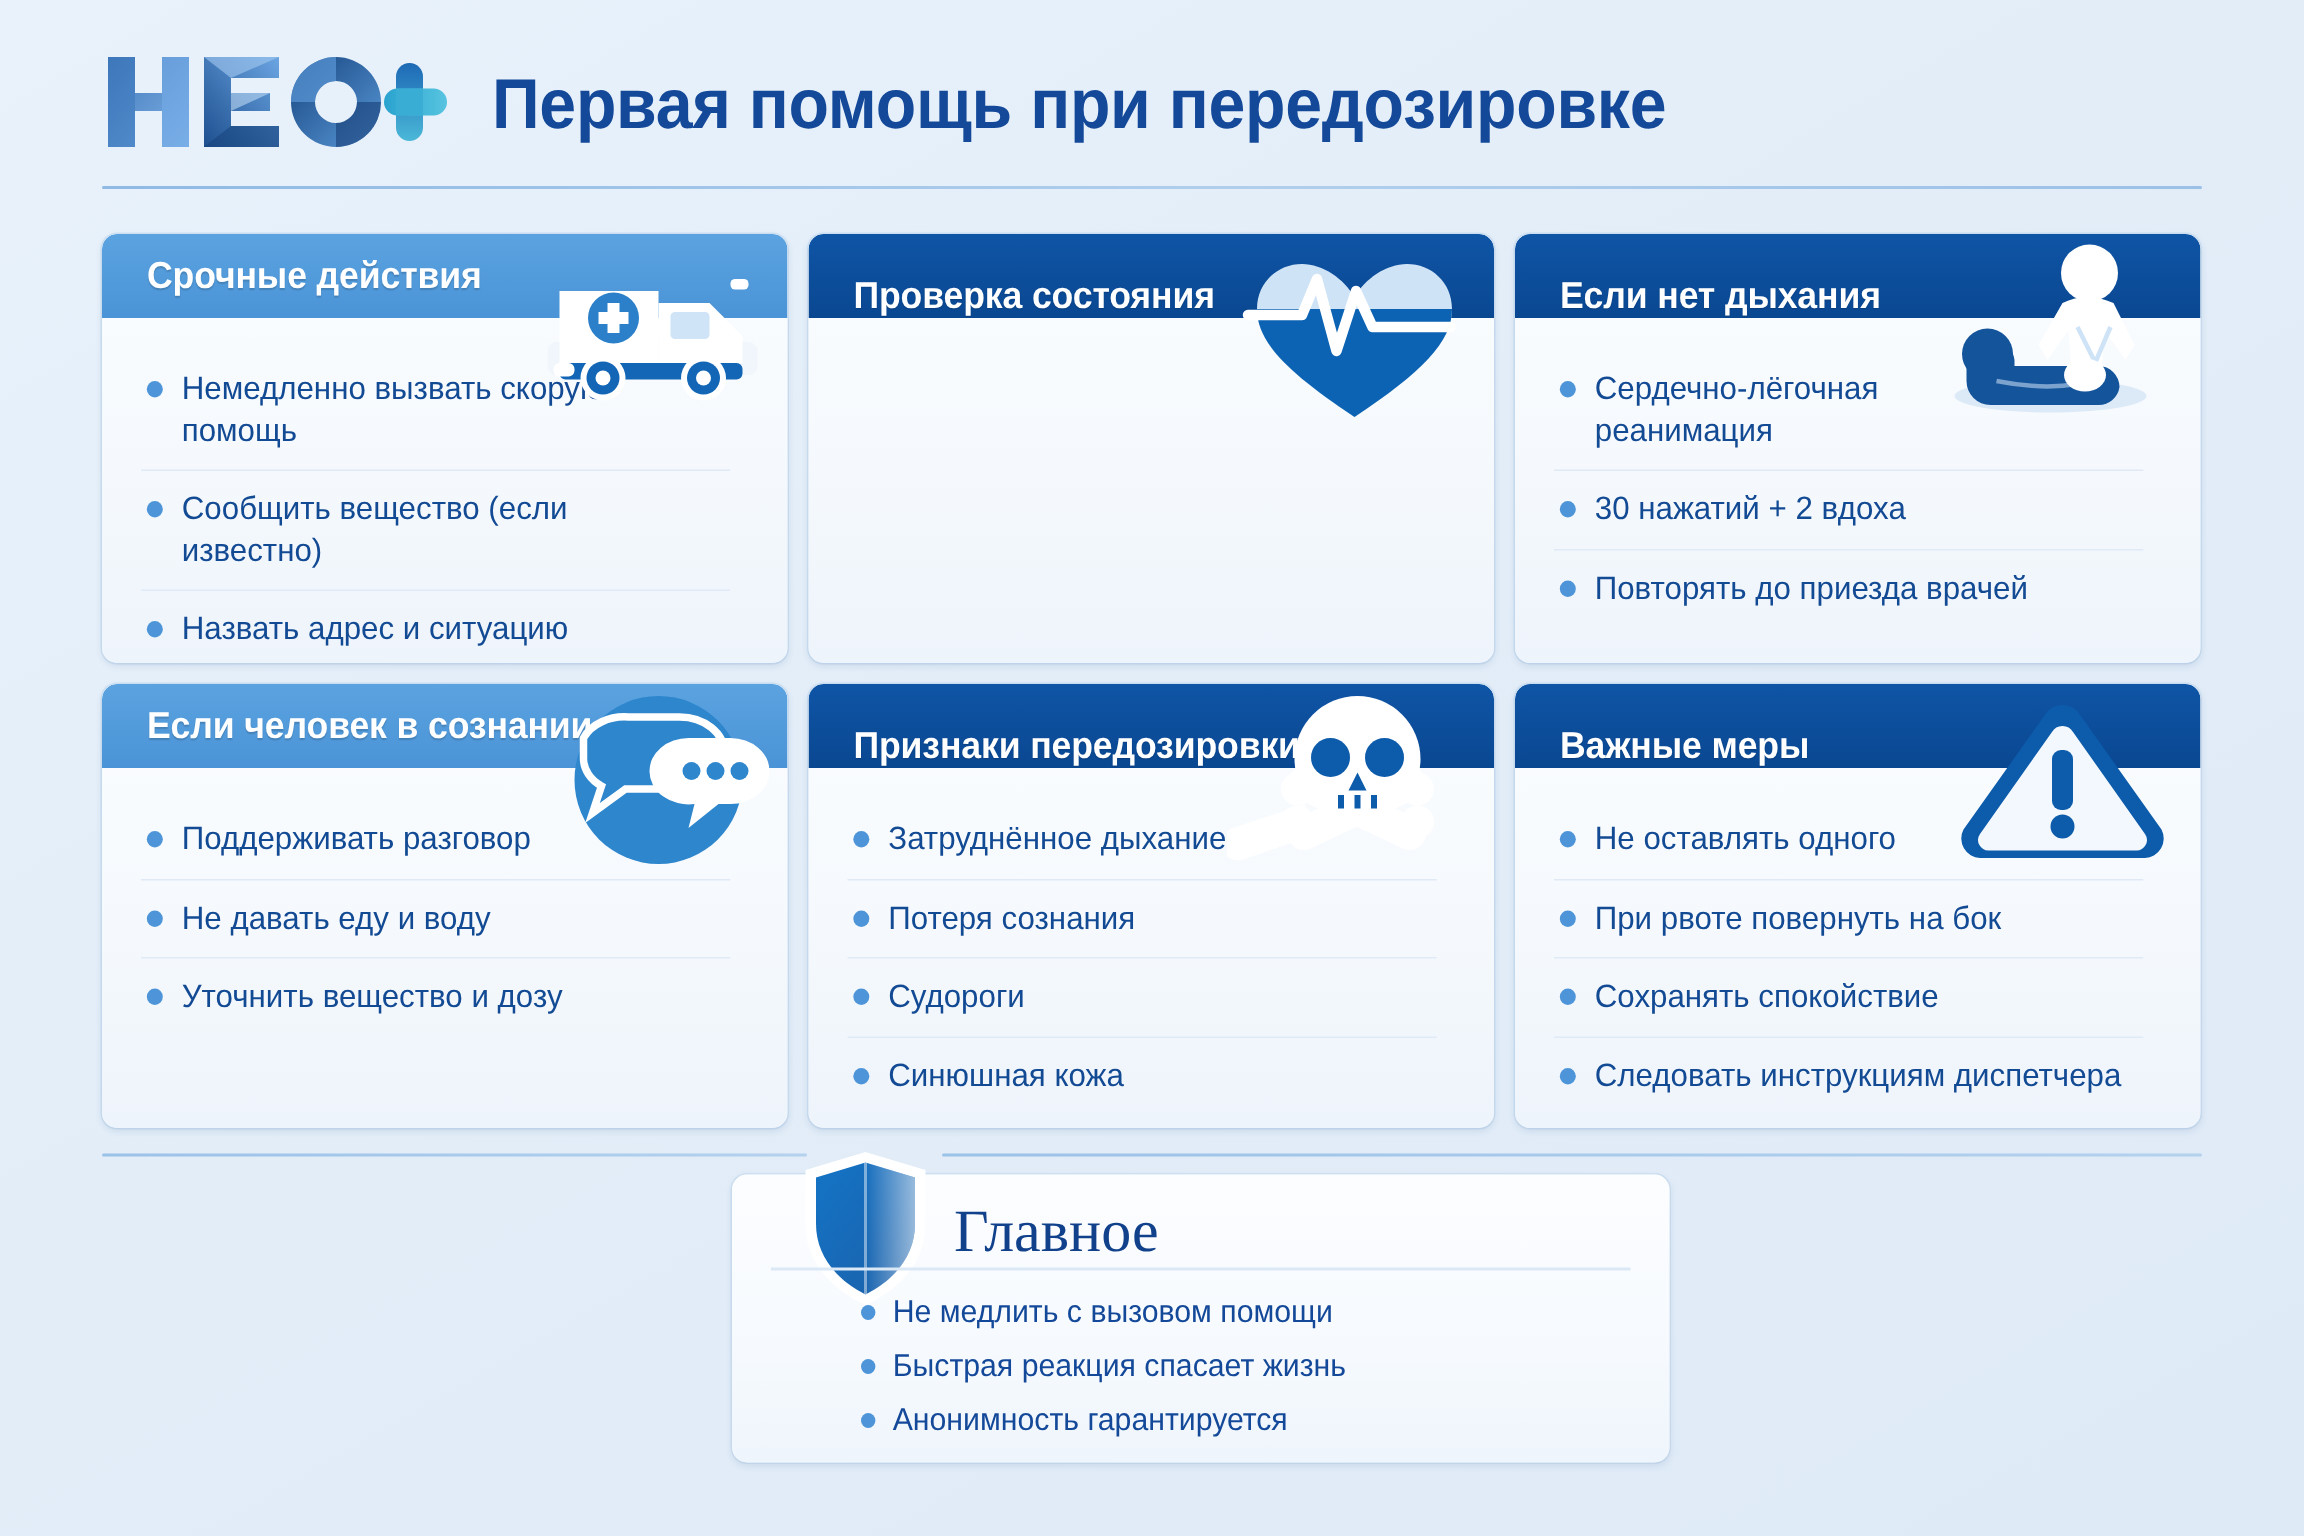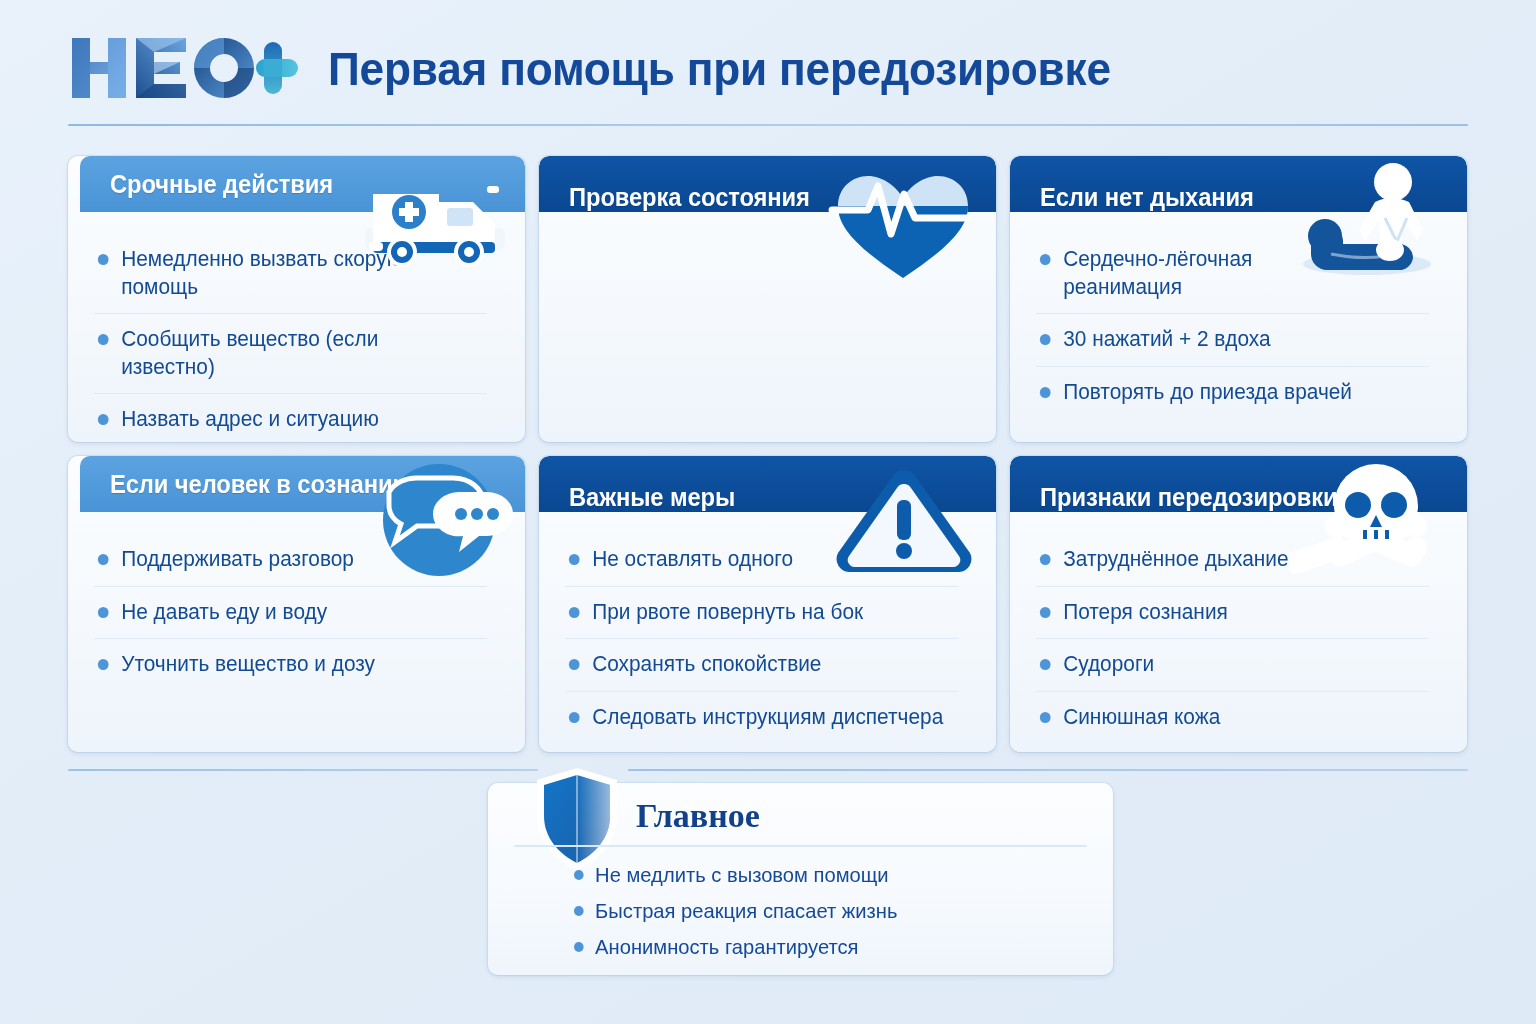--- a/index.html
+++ b/index.html
@@ -66,21 +66,21 @@
   }
   .card-head {
     height: 56px;
     border-radius: 10px 10px 0 0;
     display: flex;
     align-items: center;
     padding-left: 30px;
     position: relative;
     z-index: 2;
   }
-  .card-head.light { background: linear-gradient(180deg, #5ba3e0 0%, #4a93d6 100%); margin-left: 12px; }
+  .card-head.light { background: linear-gradient(180deg, #5ba3e0 0%, #4a93d6 100%); }
   .card-head.dark  { background: linear-gradient(180deg, #0f55a6 0%, #0a4791 100%); align-items: flex-end; }
   .card-head h2 {
     color: #ffffff;
     font-size: 25px;
     font-weight: bold;
     letter-spacing: -0.1px;
     transform: scaleX(0.95);
     transform-origin: left center;
     white-space: nowrap;
     text-shadow: 0 1px 1px rgba(0,0,0,.16);
@@ -144,22 +144,22 @@
   }
   .shield {
     position: absolute;
     left: 45px; top: -17px;
     width: 88px; height: 106px;
   }
   .summary h2 {
     position: absolute;
     left: 148px; top: 14px;
     font-family: "Liberation Serif", serif;
-    font-size: 34px;
-    font-weight: bold;
+    font-size: 40px;
+    font-weight: normal;
     color: #12418c;
   }
   .summary-rule {
     position: absolute;
     left: 26px; top: 62px;
     width: 573px; height: 1.5px;
     background: #dbe8f5;
   }
   .summary ul {
     position: absolute;
@@ -339,54 +339,20 @@
             <span class="dot"></span>
             <span class="li-text">Поддерживать разговор</span>
           </li>
         <li>
             <span class="dot"></span>
             <span class="li-text">Не давать еду и воду</span>
           </li>
         <li>
             <span class="dot"></span>
             <span class="li-text">Уточнить вещество и дозу</span>
-          </li>
-      </ul>
-    </div>
-  </div>
-
-  <div class="card wide-text">
-    <div class="card-head dark">
-      <h2>Важные меры</h2>
-    </div>
-    <div class="card-icon">
-      <svg viewBox="0 0 170 150">
-        <path d="M86 12 a14 14 0 0 1 12 7 l54 76 a13 13 0 0 1 -11 19 l-110 0 a13 13 0 0 1 -11 -19 l54 -76 a14 14 0 0 1 12 -7 z" fill="#0d5cab"></path>
-        <path d="M86 26 a8 8 0 0 1 7 4 l48 68 a7 7 0 0 1 -6 11 l-98 0 a7 7 0 0 1 -6 -11 l48 -68 a8 8 0 0 1 7 -4 z" fill="#f2f8fd"></path>
-        <rect x="79" y="42" width="14" height="40" rx="6" fill="#0d5cab"></rect>
-        <circle cx="86" cy="93" r="8" fill="#0d5cab"></circle>
-      </svg>
-    </div>
-    <div class="card-body">
-      <ul class="bullets">
-        <li>
-            <span class="dot"></span>
-            <span class="li-text">Не оставлять одного</span>
-          </li>
-        <li>
-            <span class="dot"></span>
-            <span class="li-text">При рвоте повернуть на бок</span>
-          </li>
-        <li>
-            <span class="dot"></span>
-            <span class="li-text">Сохранять спокойствие</span>
-          </li>
-        <li>
-            <span class="dot"></span>
-            <span class="li-text">Следовать инструкциям диспетчера</span>
           </li>
       </ul>
     </div>
   </div>
 
   <div class="card">
     <div class="card-head dark">
       <h2>Признаки передозировки</h2>
     </div>
     <div class="card-icon">
@@ -425,20 +391,54 @@
             <span class="li-text">Судороги</span>
           </li>
         <li>
             <span class="dot"></span>
             <span class="li-text">Синюшная кожа</span>
           </li>
       </ul>
     </div>
   </div>
 
+  <div class="card wide-text">
+    <div class="card-head dark">
+      <h2>Важные меры</h2>
+    </div>
+    <div class="card-icon">
+      <svg viewBox="0 0 170 150">
+        <path d="M86 12 a14 14 0 0 1 12 7 l54 76 a13 13 0 0 1 -11 19 l-110 0 a13 13 0 0 1 -11 -19 l54 -76 a14 14 0 0 1 12 -7 z" fill="#0d5cab"></path>
+        <path d="M86 26 a8 8 0 0 1 7 4 l48 68 a7 7 0 0 1 -6 11 l-98 0 a7 7 0 0 1 -6 -11 l48 -68 a8 8 0 0 1 7 -4 z" fill="#f2f8fd"></path>
+        <rect x="79" y="42" width="14" height="40" rx="6" fill="#0d5cab"></rect>
+        <circle cx="86" cy="93" r="8" fill="#0d5cab"></circle>
+      </svg>
+    </div>
+    <div class="card-body">
+      <ul class="bullets">
+        <li>
+            <span class="dot"></span>
+            <span class="li-text">Не оставлять одного</span>
+          </li>
+        <li>
+            <span class="dot"></span>
+            <span class="li-text">При рвоте повернуть на бок</span>
+          </li>
+        <li>
+            <span class="dot"></span>
+            <span class="li-text">Сохранять спокойствие</span>
+          </li>
+        <li>
+            <span class="dot"></span>
+            <span class="li-text">Следовать инструкциям диспетчера</span>
+          </li>
+      </ul>
+    </div>
+  </div>
+
 </div>
 
 <div class="bottom-rule-l"></div>
 <div class="bottom-rule-r"></div>
 
 <div class="summary">
   <div class="shield">
     <svg viewBox="0 0 88 106" width="88" height="106">
       <defs>
         <linearGradient id="sh" x1="0" y1="0" x2="1" y2="1">

